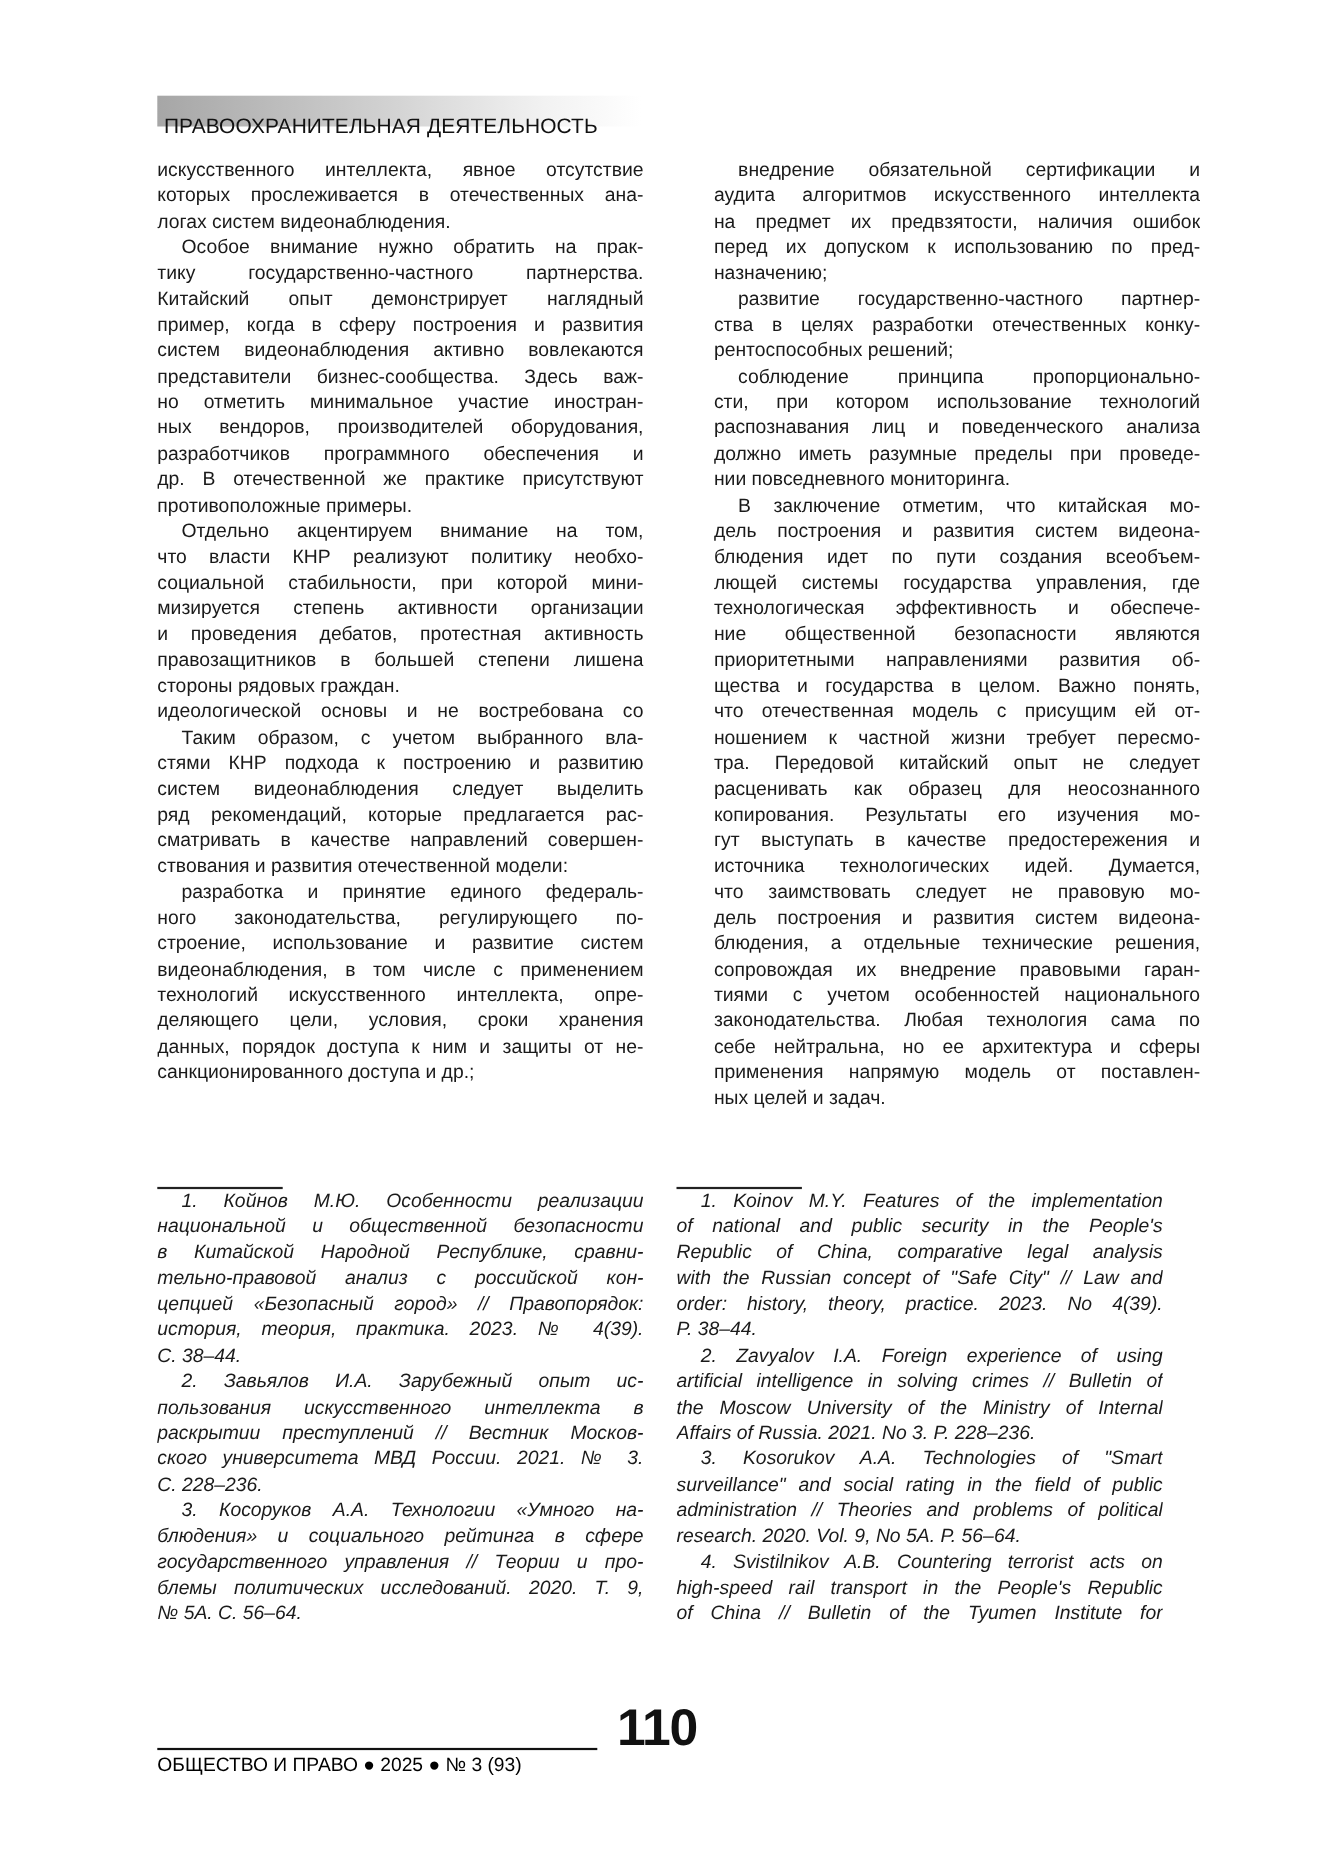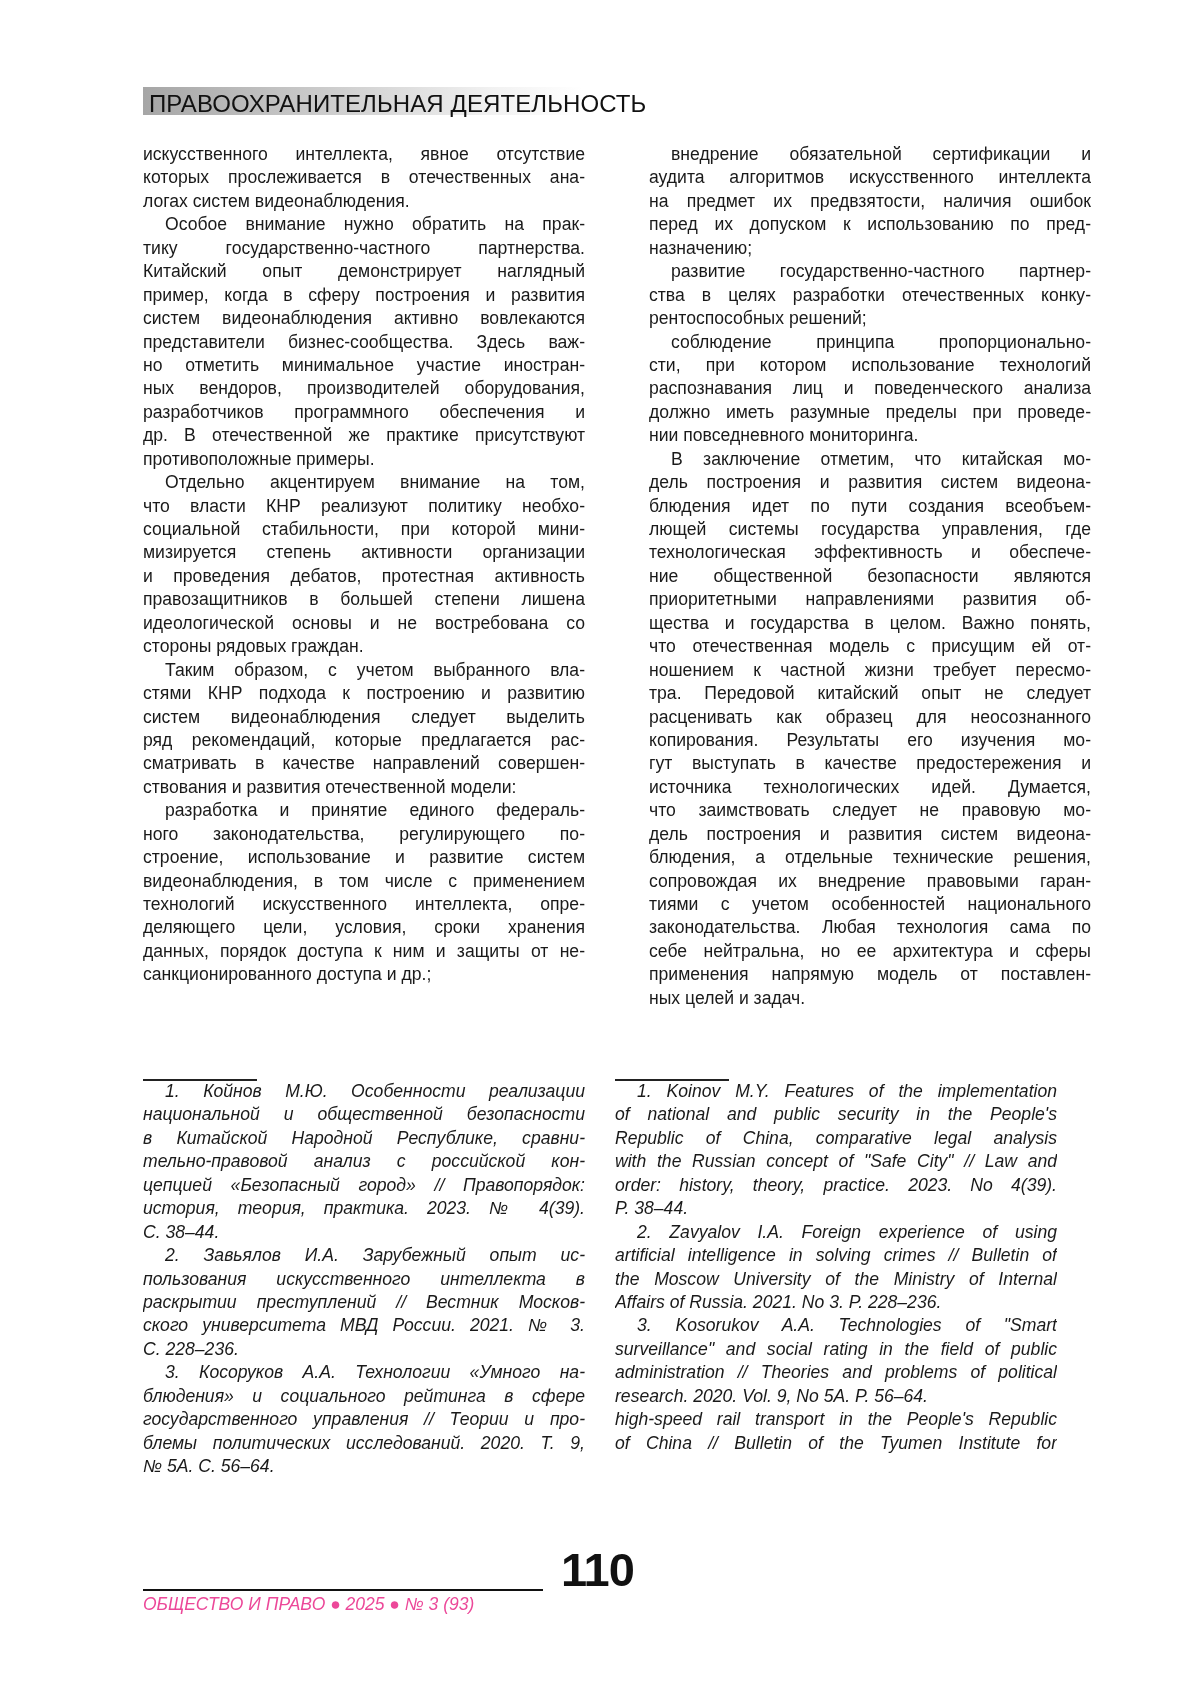--- a/index.html
+++ b/index.html
@@ -1,33 +1,33 @@
 <!DOCTYPE html>
 <html><head>
 <meta charset="utf-8">
 <style>
   html, body { margin: 0; padding: 0; background: #ffffff; }
   body { width: 1200px; height: 1698px; position: relative; overflow: hidden;
          font-family: "Liberation Sans", sans-serif; color: #1a1a1a; }
   .section-header { position: absolute; left: 143px; top: 87px; width: 440px; height: 28px;
          background: linear-gradient(to right, #a6a6a6 0%, #cfcfcf 45%, #f2f2f2 80%, #ffffff 100%); }
-  .section-header span { position: absolute; left: 6px; top: 3px; font-size: 24px; letter-spacing: 0.1px; color: #111; white-space: nowrap; }
+  .section-header span { position: absolute; left: 6px; top: 18px; font-size: 19px; letter-spacing: 0.1px; color: #111; white-space: nowrap; }
   .col { position: absolute; width: 442px; font-size: 17.6px; }
   .col-left { left: 143px; top: 143px; }
   .col-right { left: 649px; top: 143px; }
   .line { height: 23.45px; line-height: 23.45px; white-space: nowrap; text-align: justify; text-align-last: justify; overflow: hidden; }
   .line.last { text-align-last: left; }
   .line.indent { padding-left: 22px; }
   .fn-rule { position: absolute; height: 1.5px; background: #222; width: 114px; top: 1079px; }
   .fn-col { position: absolute; width: 442px; font-size: 17.6px; font-style: italic; top: 1080px; }
   .fn-left { left: 143px; }
   .fn-right { left: 615px; }
   .footer-rule { position: absolute; left: 143px; top: 1589px; width: 400px; height: 2px; background: #111; }
   .page-number { position: absolute; left: 561px; top: 1545px; font-size: 47px; font-weight: bold; color: #111; letter-spacing: -1px; line-height: 50px; }
-  .footer-text { position: absolute; left: 143px; top: 1594px; font-size: 17.5px; color: #ec4899; white-space: nowrap; font-style: italic; }
+  .footer-text { position: absolute; left: 143px; top: 1594px; font-size: 17.5px; color: #000000; white-space: nowrap; }
 </style>
 </head>
 <body>
 
 <div class="section-header">
   <span>ПРАВООХРАНИТЕЛЬНАЯ ДЕЯТЕЛЬНОСТЬ</span>
 </div>
 
 <div class="col col-left">
     <div class="line">искусственного интеллекта, явное отсутствие</div>
@@ -43,22 +43,22 @@
     <div class="line">ных вендоров, производителей оборудования,</div>
     <div class="line">разработчиков программного обеспечения и</div>
     <div class="line">др. В отечественной же практике присутствуют</div>
     <div class="line last">противоположные примеры.</div>
     <div class="line indent">Отдельно акцентируем внимание на том,</div>
     <div class="line">что власти КНР реализуют политику необхо-</div>
     <div class="line">социальной стабильности, при которой мини-</div>
     <div class="line">мизируется степень активности организации</div>
     <div class="line">и проведения дебатов, протестная активность</div>
     <div class="line">правозащитников в большей степени лишена</div>
+    <div class="line last">стороны рядовых граждан.</div>
     <div class="line">идеологической основы и не востребована со</div>
-    <div class="line last">стороны рядовых граждан.</div>
     <div class="line indent">Таким образом, с учетом выбранного вла-</div>
     <div class="line">стями КНР подхода к построению и развитию</div>
     <div class="line">систем видеонаблюдения следует выделить</div>
     <div class="line">ряд рекомендаций, которые предлагается рас-</div>
     <div class="line">сматривать в качестве направлений совершен-</div>
     <div class="line last">ствования и развития отечественной модели:</div>
     <div class="line indent">разработка и принятие единого федераль-</div>
     <div class="line">ного законодательства, регулирующего по-</div>
     <div class="line">строение, использование и развитие систем</div>
     <div class="line">видеонаблюдения, в том числе с применением</div>
@@ -137,19 +137,20 @@
     <div class="line">order: history, theory, practice. 2023. No 4(39).</div>
     <div class="line last">P. 38–44.</div>
     <div class="line indent">2. Zavyalov I.A. Foreign experience of using</div>
     <div class="line">artificial intelligence in solving crimes // Bulletin of</div>
     <div class="line">the Moscow University of the Ministry of Internal</div>
     <div class="line last">Affairs of Russia. 2021. No 3. P. 228–236.</div>
     <div class="line indent">3. Kosorukov A.A. Technologies of "Smart</div>
     <div class="line">surveillance" and social rating in the field of public</div>
     <div class="line">administration // Theories and problems of political</div>
     <div class="line last">research. 2020. Vol. 9, No 5A. P. 56–64.</div>
+    <div class="line indent">4. Svistilnikov A.B. Countering terrorist acts on</div>
     <div class="line">high-speed rail transport in the People's Republic</div>
     <div class="line">of China // Bulletin of the Tyumen Institute for</div>
   </div>
 
 <div class="footer-rule"></div>
 <div class="page-number">110</div>
 <div class="footer-text">ОБЩЕСТВО И ПРАВО ● 2025 ● № 3 (93)</div>
 
 </body></html>

